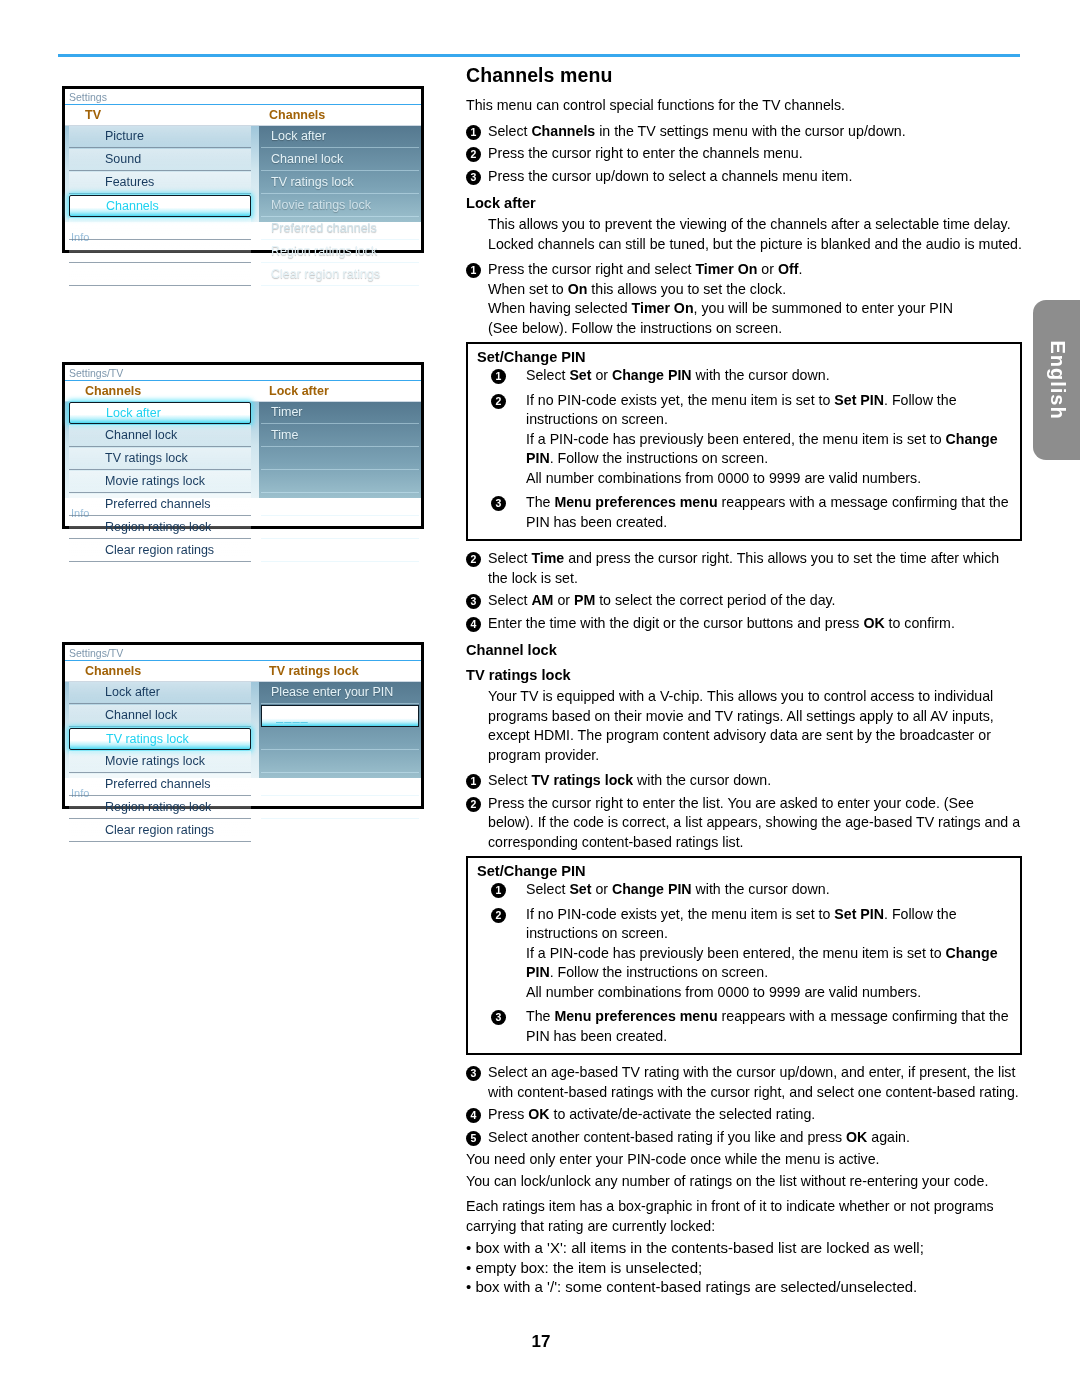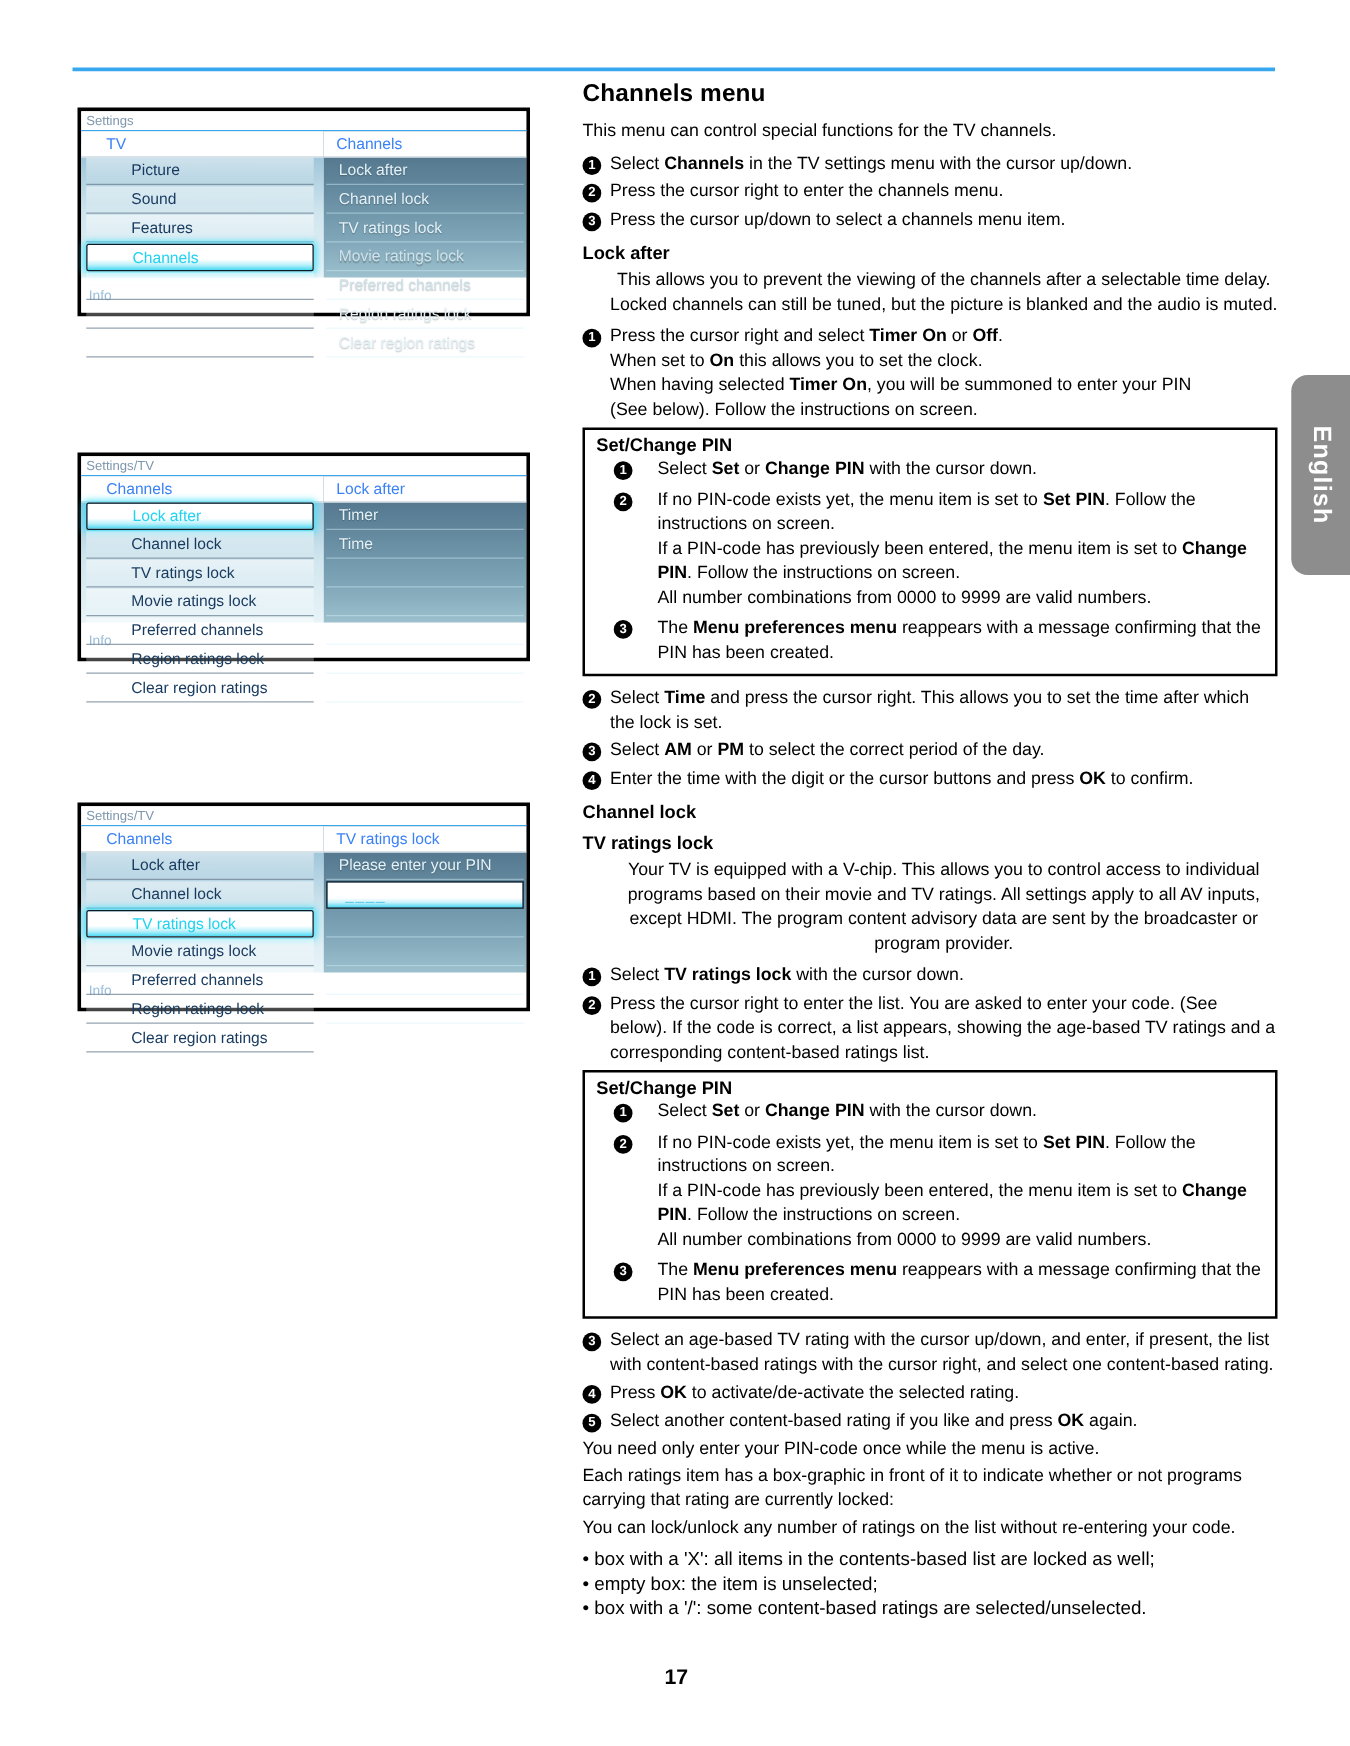--- a/index.html
+++ b/index.html
@@ -83,22 +83,22 @@
   .osd-col-right {
     width: 45.5%;
     position: relative;
     background: linear-gradient(180deg,#4a6a82 0%, #5d8298 30%, #7ba2b5 70%, #9cc0cd 100%);
   }
   .osd-hdr {
     height: 21px;
     line-height: 21px;
     background: #ffffff;
     font-size: 12.5px;
-    font-weight: normal;
-    color: #3b82f6;
+    font-weight: bold;
+    color: #a16207;
     padding-left: 20px;
     box-sizing: border-box;
     border-bottom: 1px solid #cdd8e2;
   }
   .osd-col-right .osd-hdr { padding-left: 10px; }
 
   .osd-list { position: relative; }
   .osd-item {
     height: 21.5px;
     line-height: 21.5px;
@@ -189,21 +189,20 @@
   p.note {
     font-style: italic;
     font-size: 13.4px;
     line-height: 19px;
     margin: 0 0 7px 0;
     padding-left: 22px;
   }
   p.indent {
     padding-left: 22px;
     margin: 0 0 6px 0;
-    text-align: center;
   }
   .step {
     display: flex;
     align-items: flex-start;
     margin-bottom: 3px;
   }
   .step .num {
     flex: 0 0 auto;
     width: 15px;
     height: 15px;
@@ -462,22 +461,22 @@
   <div class="step">
     <div class="num">4</div>
     <div class="txt">Press <b>OK</b> to activate/de-activate the selected rating.</div>
   </div>
   <div class="step">
     <div class="num">5</div>
     <div class="txt">Select another content-based rating if you like and press <b>OK</b> again.</div>
   </div>
 
   <p class="body tight">You need only enter your PIN-code once while the menu is active.</p>
+  <p class="body">You can lock/unlock any number of ratings on the list without re-entering your code.</p>
   <p class="body tight">Each ratings item has a box-graphic in front of it to indicate whether or not programs carrying that rating are currently locked:</p>
-  <p class="body">You can lock/unlock any number of ratings on the list without re-entering your code.</p>
   <div class="bullets">
     <div class="bl">• box with a 'X': all items in the contents-based list are locked as well;</div>
     <div class="bl">• empty box: the item is unselected;</div>
     <div class="bl">• box with a '/': some content-based ratings are selected/unselected.</div>
   </div>
 
 </div>
 
 <div class="pageno">17</div>
 

